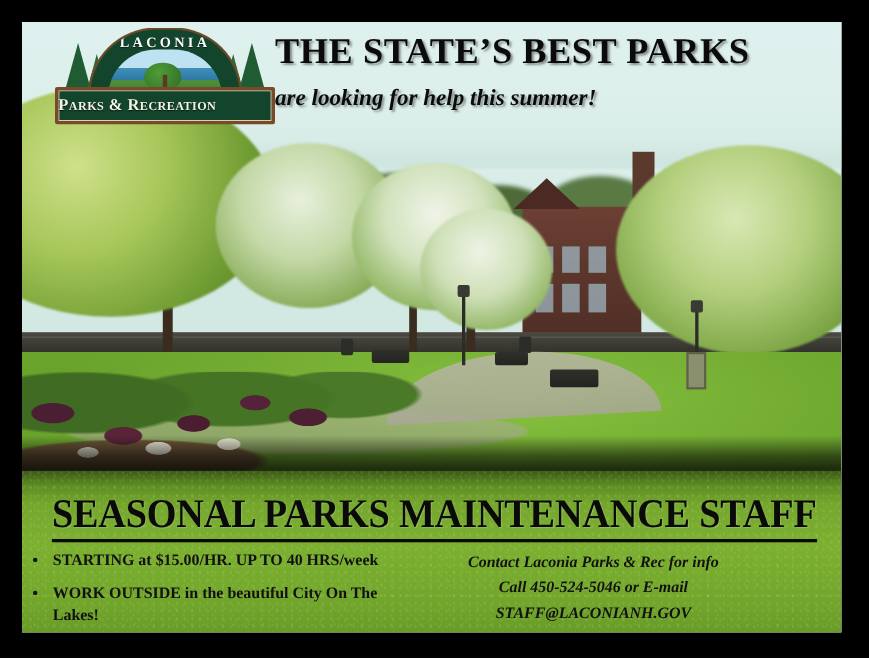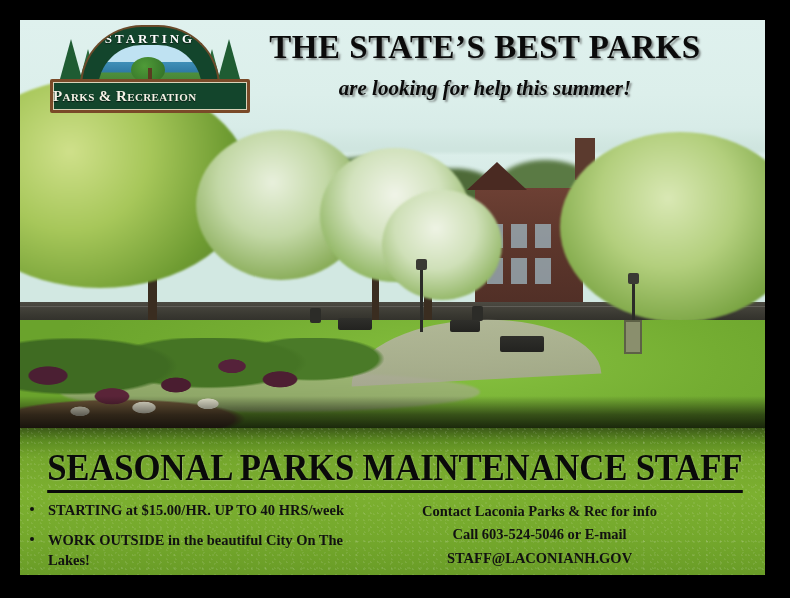--- a/index.html
+++ b/index.html
@@ -216,22 +216,22 @@
     font-weight:bold;
     font-size:15px;
     letter-spacing:.4px;
     font-variant:small-caps;
     text-shadow:0 1px 1px rgba(0,0,0,.7);
     white-space:nowrap;
   }
 
   
   #headline{
-    position:absolute; left:215px; top:10px; width:500px;
-    text-align:center;
+    position:absolute; left:230px; top:10px; width:500px;
+    text-align:left;
   }
   #headline .h1{
     font-family:"Liberation Serif", serif;
     font-weight:bold;
     font-size:33px;
     line-height:1.05;
     color:#0b0b0b;
     letter-spacing:.5px;
     white-space:nowrap;
     text-shadow:2px 2px 2px rgba(60,60,60,.55);
@@ -294,20 +294,21 @@
     text-align:center;
     padding-right:14px;
   }
   .cline{
     font-family:"Liberation Serif", serif;
     font-weight:bold;
     font-size:14.5px;
     color:#111;
     line-height:1.62;
     white-space:nowrap;
+    font-style:italic;
   }
 </style>
 </head>
 <body>
 
 <div id="poster">
   <div id="frame">
 
     <div id="photo">
       <div class="treeline"></div>
@@ -358,21 +359,21 @@
 
     <div id="grass"></div>
 
     <div id="logo">
       <div class="pine" style="left:10px;bottom:46px;"></div>
       <div class="pine small" style="left:30px;bottom:46px;"></div>
       <div class="pine" style="right:10px;bottom:46px;"></div>
       <div class="pine small" style="right:30px;bottom:46px;"></div>
       <div class="arch">
         <div class="arch-inner"></div>
-        <div class="arch-text">STARTING</div>
+        <div class="arch-text">LACONIA</div>
       </div>
       <div class="ribbon">
         <span>Parks &amp; Recreation</span>
       </div>
     </div>
 
     <div id="headline">
       <div class="h1">THE STATE’S BEST PARKS</div>
       <div class="h2">are looking for help this summer!</div>
     </div>
@@ -381,19 +382,19 @@
       <span>SEASONAL PARKS MAINTENANCE STAFF</span>
     </div>
 
     <div id="copy">
       <div id="bullets">
         <div class="bullet">STARTING at $15.00/HR.  UP TO 40 HRS/week</div>
         <div class="bullet">WORK OUTSIDE in the beautiful City On The Lakes!</div>
       </div>
       <div id="contact">
         <div class="cline">Contact Laconia Parks &amp; Rec for info</div>
-        <div class="cline">Call 603-524-5046 or E-mail</div>
+        <div class="cline">Call 450-524-5046 or E-mail</div>
         <div class="cline">STAFF@LACONIANH.GOV</div>
       </div>
     </div>
 
   </div>
 </div>
 
 </body></html>

